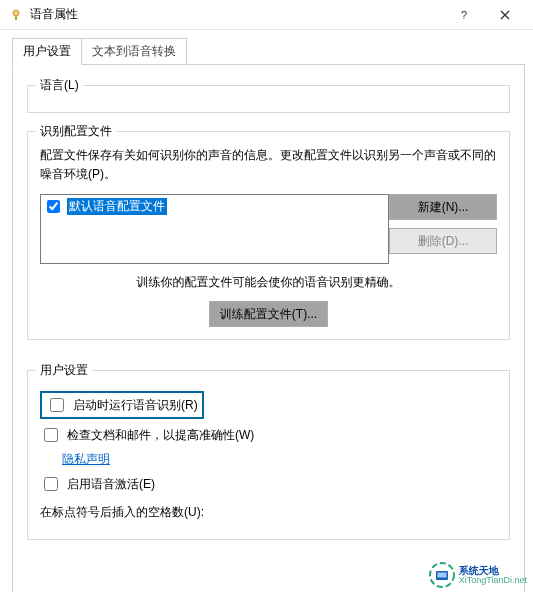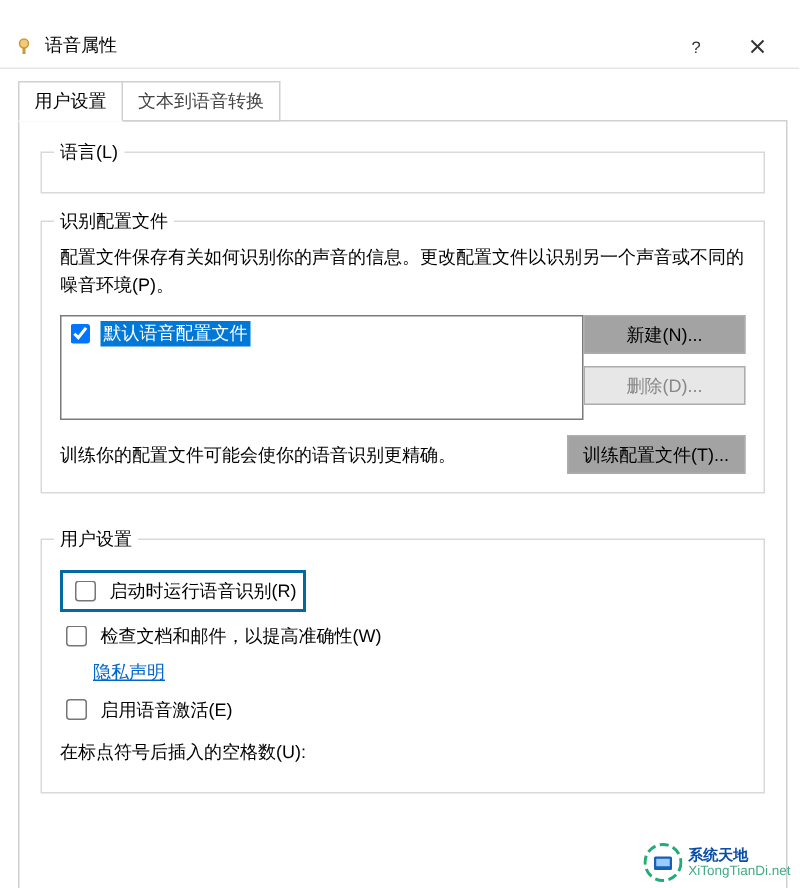--- a/index.html
+++ b/index.html
@@ -13,21 +13,20 @@
     height: 592px;
     overflow: hidden;
     position: relative;
   }
   .titlebar {
     display: flex;
     align-items: center;
     height: 30px;
     padding: 0 8px;
     border-bottom: 1px solid #e5e5e5;
-    margin-top: 16px;
   }
   .titlebar .icon {
     width: 16px; height: 16px;
     margin-right: 6px;
     display: inline-flex;
     align-items: center;
     justify-content: center;
   }
   .titlebar .title { flex: 1; }
   .titlebar .winbtn {
@@ -141,20 +140,21 @@
   .profile-row {
     display: flex;
     align-items: flex-start;
   }
   .profile-row .profile-box { flex: 1; }
   .train-row {
     display: flex;
     align-items: center;
     gap: 10px;
     margin-top: 10px;
+    flex-direction: column;
   }
   .train-row .desc2 { flex: 1; }
   .watermark {
     position: absolute;
     right: 6px;
     bottom: 4px;
     display: flex;
     align-items: center;
     gap: 4px;
     font-size: 11px;

